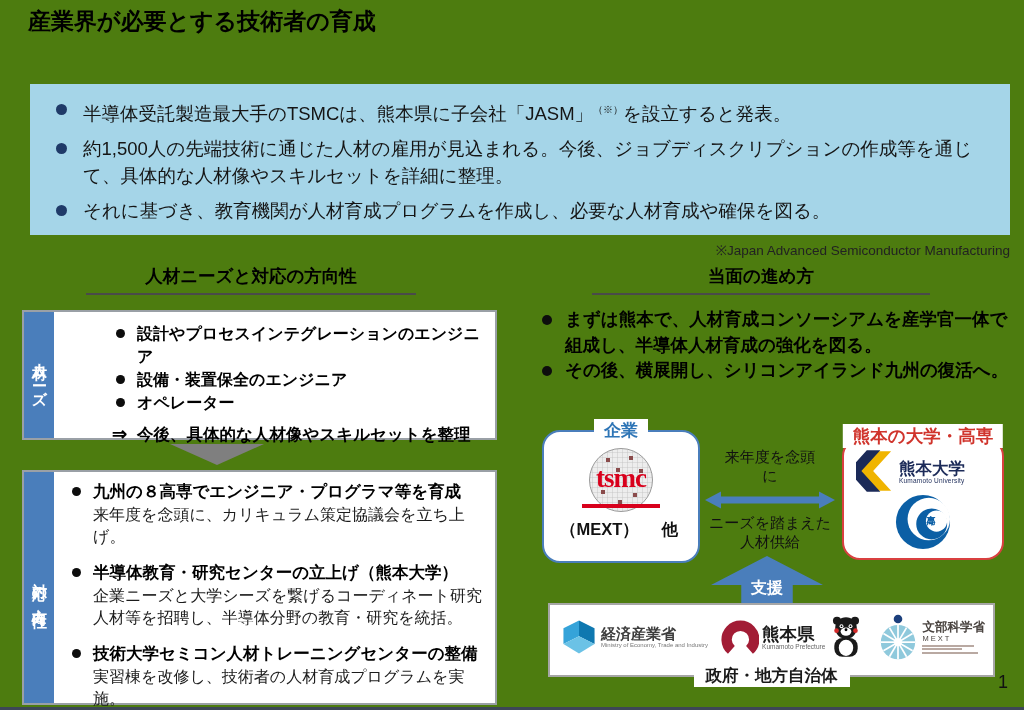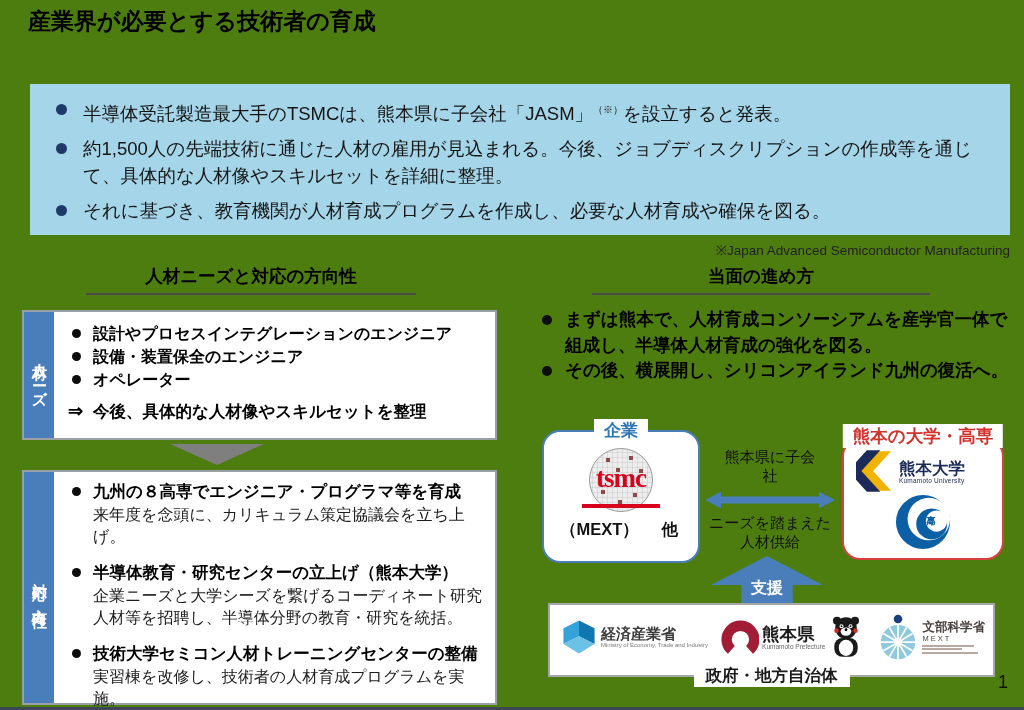--- a/index.html
+++ b/index.html
@@ -20,21 +20,21 @@
           padding-bottom:5px;border-bottom:2px solid #4a4a4a;color:#000;}
   .header-left{left:86px;width:330px;}
   .header-right{left:592px;width:338px;}
   
   .framed{position:absolute;left:22px;width:475px;border:2px solid #9aa0a6;box-sizing:border-box;
           display:flex;background:#fff;}
   .needs-box{top:310px;height:130px;}
   .direction-box{top:470px;height:235px;}
   .vside{width:30px;background:#4A7EBB;color:#fff;writing-mode:vertical-rl;text-orientation:upright;
          font-weight:bold;font-size:15px;letter-spacing:3px;display:flex;align-items:center;justify-content:center;flex:none;}
-  .needs-content{flex:1;padding:10px 4px 4px 10px;display:flex;flex-direction:column;}
+  .needs-content{flex:1;padding:10px 4px 4px 10px;display:flex;flex-direction:column;margin-left:44px;}
   .nitem{display:flex;font-weight:bold;font-size:16px;line-height:23px;color:#000;}
   .dot9{width:9px;height:9px;border-radius:50%;background:#0d0d0d;margin:7px 12px 0 8px;flex:none;}
   .nconc{display:flex;margin-top:9px;font-weight:bold;color:#000;}
   .nconc .arr{font-size:18px;margin:0 10px 0 4px;line-height:23px;}
   .nconc .ctext{font-size:16.5px;line-height:23px;}
   .down-arrow{position:absolute;left:170px;top:444px;width:94px;height:21px;background:#7f7f7f;
               clip-path:polygon(0 0,100% 0,50% 100%);}
   .dir-content{flex:1;padding:8px 4px 2px 10px;}
   .ditem{margin-bottom:14px;}
   .ditem-title{display:flex;font-weight:bold;font-size:16.5px;line-height:24px;color:#000;font-family:Liberation Serif, serif;}
@@ -206,21 +206,21 @@
       <span class="tsmc-text">tsmc</span>
     </div>
     <div class="tsmc-line"></div>
     <div class="jasm-row">
       <span>（MEXT）</span>
       <span>他</span>
     </div>
   </div>
 
   <div class="mid">
-    <div class="mid-label mid-top">熊本県に子会社</div>
+    <div class="mid-label mid-top">来年度を念頭に</div>
     <svg width="132" height="20" viewBox="0 0 132 20">
       <polygon points="1,10 17,1.5 17,6.5 115,6.5 115,1.5 131,10 115,18.5 115,13.5 17,13.5 17,18.5" fill="#4A7EBB"></polygon>
     </svg>
     <div class="mid-label mid-bottom">ニーズを踏まえた人材供給</div>
   </div>
 
   <div class="univ-box">
     <div class="box-label univ-label">熊本の大学・高専</div>
     <div class="univ-row">
       <svg width="36" height="42" viewBox="0 0 40 46">

